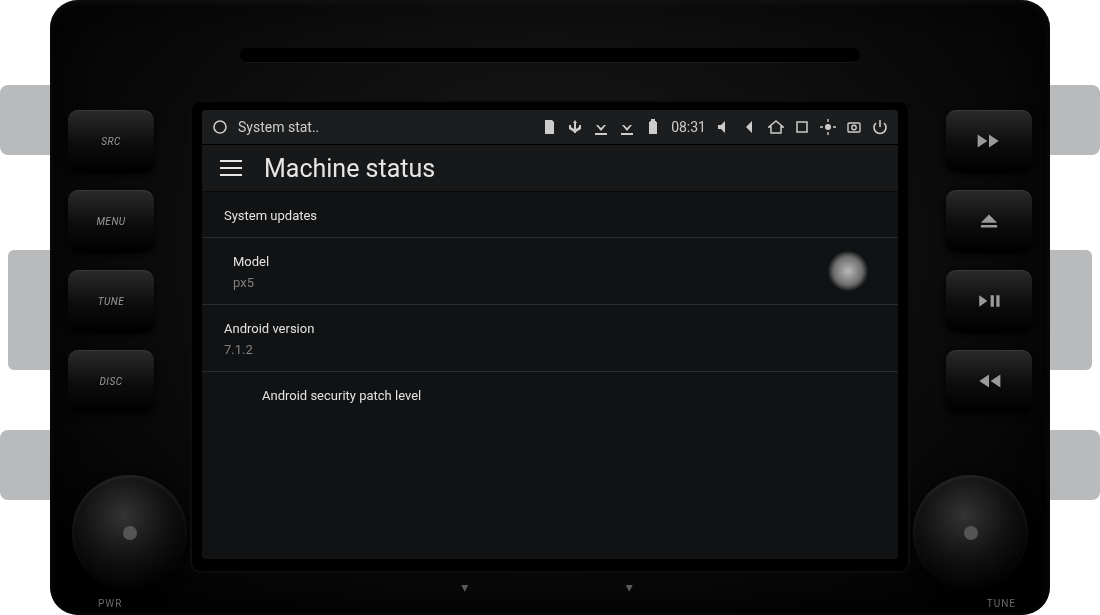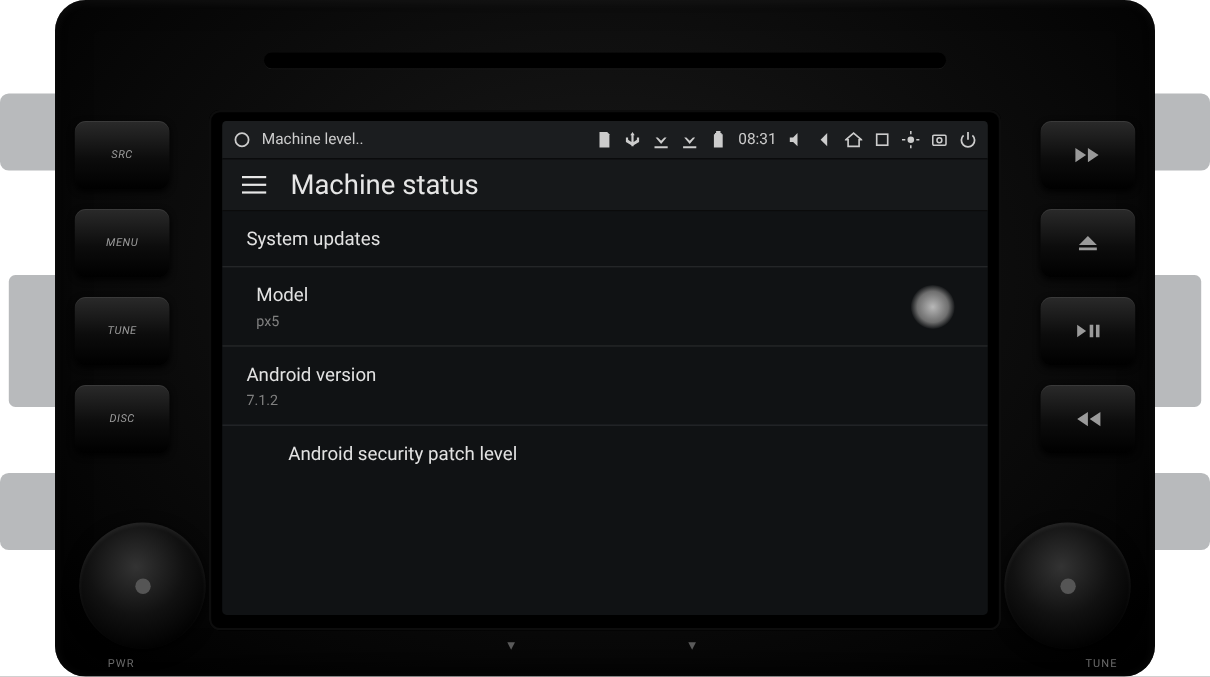--- a/index.html
+++ b/index.html
@@ -82,21 +82,21 @@
   }
   .hamburger{width:22px;height:16px;display:flex;flex-direction:column;justify-content:space-between;}
   .hamburger span{height:2px;background:#e6e6e6;display:block;}
 
   
   .list{flex:1;overflow:hidden;}
   .row{
     padding:16px 22px 14px 22px;border-bottom:1px solid #2a2c2e;
     display:flex;flex-direction:column;gap:6px;position:relative;
   }
-  .row .primary{color:#e2e2e2;font-size:17px;}
+  .row .primary{color:#e2e2e2;font-size:13px;}
   .row .secondary{color:#808080;font-size:13px;}
   .row.lastcut{border-bottom:none;margin-left:38px;}
 
   
   .glowdot{
     position:absolute;right:30px;top:50%;transform:translateY(-50%);
     width:40px;height:40px;border-radius:50%;
     background:radial-gradient(circle,#b8b8b8 0%,#6e6e6e 50%,rgba(0,0,0,0) 72%);
     pointer-events:none;
   }
@@ -170,21 +170,21 @@
 
     <div class="lcd-frame">
       <div class="lcd">
 
         <div class="statusbar">
           <span class="sb-ic">
               <svg viewBox="0 0 16 16">
                 <circle cx="8" cy="8" r="6" fill="none" stroke="#ccc" stroke-width="1.6"></circle>
               </svg>
             </span>
-          <span>Machine level..</span>
+          <span>System stat..</span>
           <span class="sp"></span>
           <span class="sb-ic">
               <svg viewBox="0 0 16 16">
                 <path d="M4 1h7l2 2v12H4z"></path>
               </svg>
             </span>
           <span class="sb-ic">
               <svg viewBox="0 0 16 16">
                 <path d="M8 1l2 3H9v6l3-2v-2h2v4l-5 3v1H7v-1L2 10V6h2v2l3 2V4H6z"></path>
               </svg>

